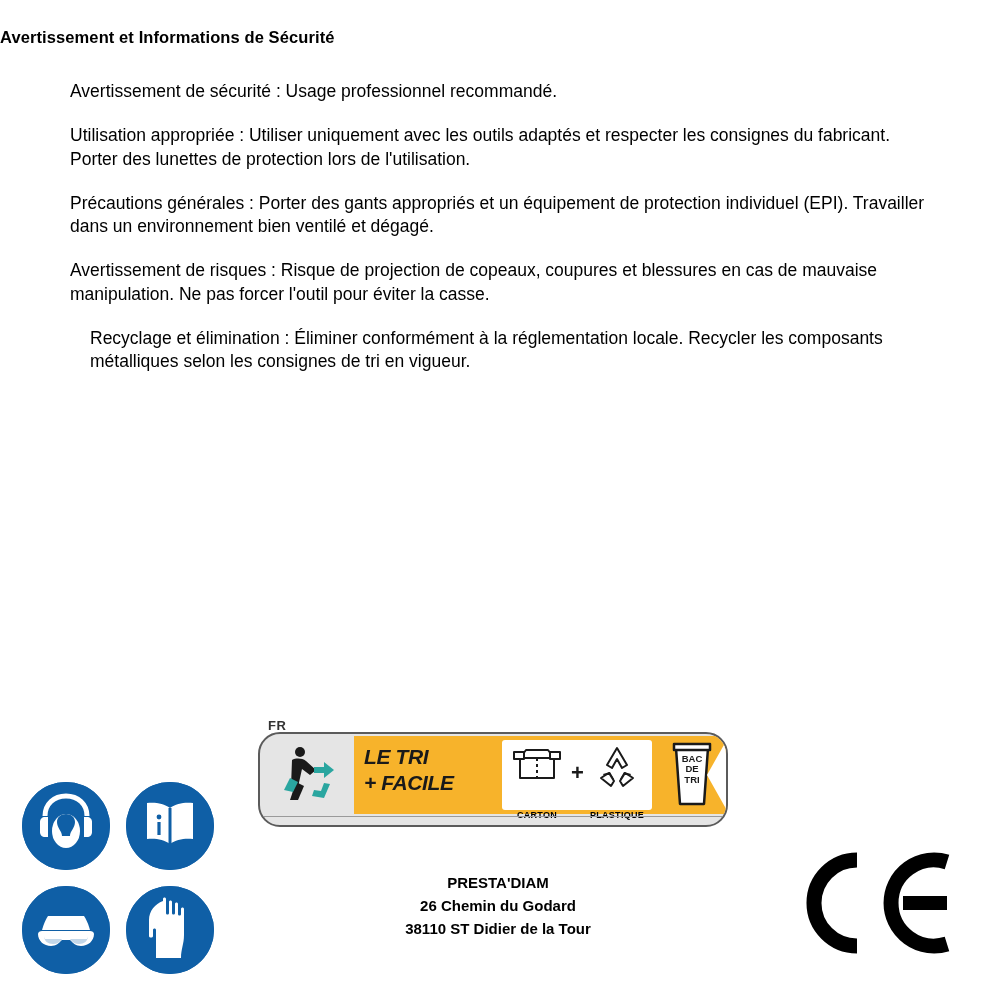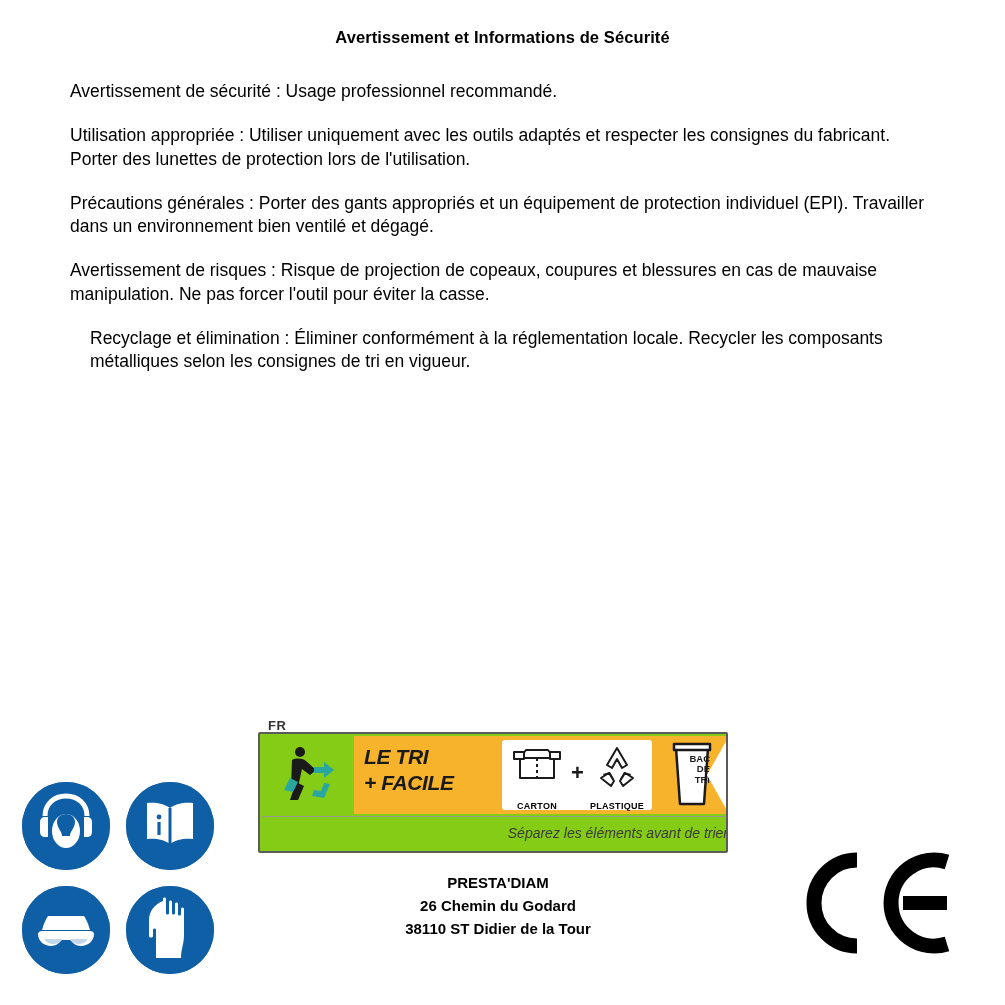--- a/index.html
+++ b/index.html
@@ -20,21 +20,21 @@
     position: relative;
     width: 1005px;
     height: 1005px;
   }
 
   .doc-title {
     position: absolute;
     top: 28px;
     left: 0;
     width: 1005px;
-    text-align: center;
+    text-align: left;
     font-size: 16.5px;
     font-weight: bold;
     letter-spacing: 0.1px;
   }
 
   .body-text {
     position: absolute;
     top: 80px;
     left: 70px;
     width: 870px;
@@ -76,24 +76,24 @@
     left: 258px;
     top: 718px;
     width: 470px;
     height: 135px;
   }
   .triman-box {
     position: absolute;
     left: 0;
     top: 14px;
     width: 470px;
-    height: 121px;
+    height: 95px;
     border: 2px solid #5b5b5b;
-    border-radius: 2px;
-    background: #84cc16;
+    border-radius: 22px;
+    background: #e5e5e5;
     box-sizing: border-box;
     overflow: hidden;
   }
   .triman-fr {
     position: absolute;
     left: 10px;
     top: 0px;
     font-size: 13px;
     font-weight: bold;
     color: #333;
@@ -160,37 +160,37 @@
     top: 4px;
     width: 62px;
     text-align: center;
   }
   .mat.carton { left: 4px; }
   .mat.plastique { left: 84px; }
   .mat .mat-label {
     font-size: 9px;
     font-weight: bold;
     letter-spacing: 0.3px;
-    margin-top: 9px;
+    margin-top: 18px;
   }
   .plus-sign {
     position: absolute;
     left: 69px;
     top: 20px;
     font-size: 22px;
     font-weight: bold;
     color: #1a1a1a;
   }
   .bac-de-tri {
     position: absolute;
     left: 312px;
     top: 6px;
     width: 52px;
     height: 66px;
-    text-align: right;
+    text-align: center;
   }
   .bac-label {
     position: absolute;
     left: 8px;
     top: 12px;
     width: 36px;
     font-size: 9.5px;
     font-weight: bold;
     line-height: 1.08;
     color: #1a1a1a;

